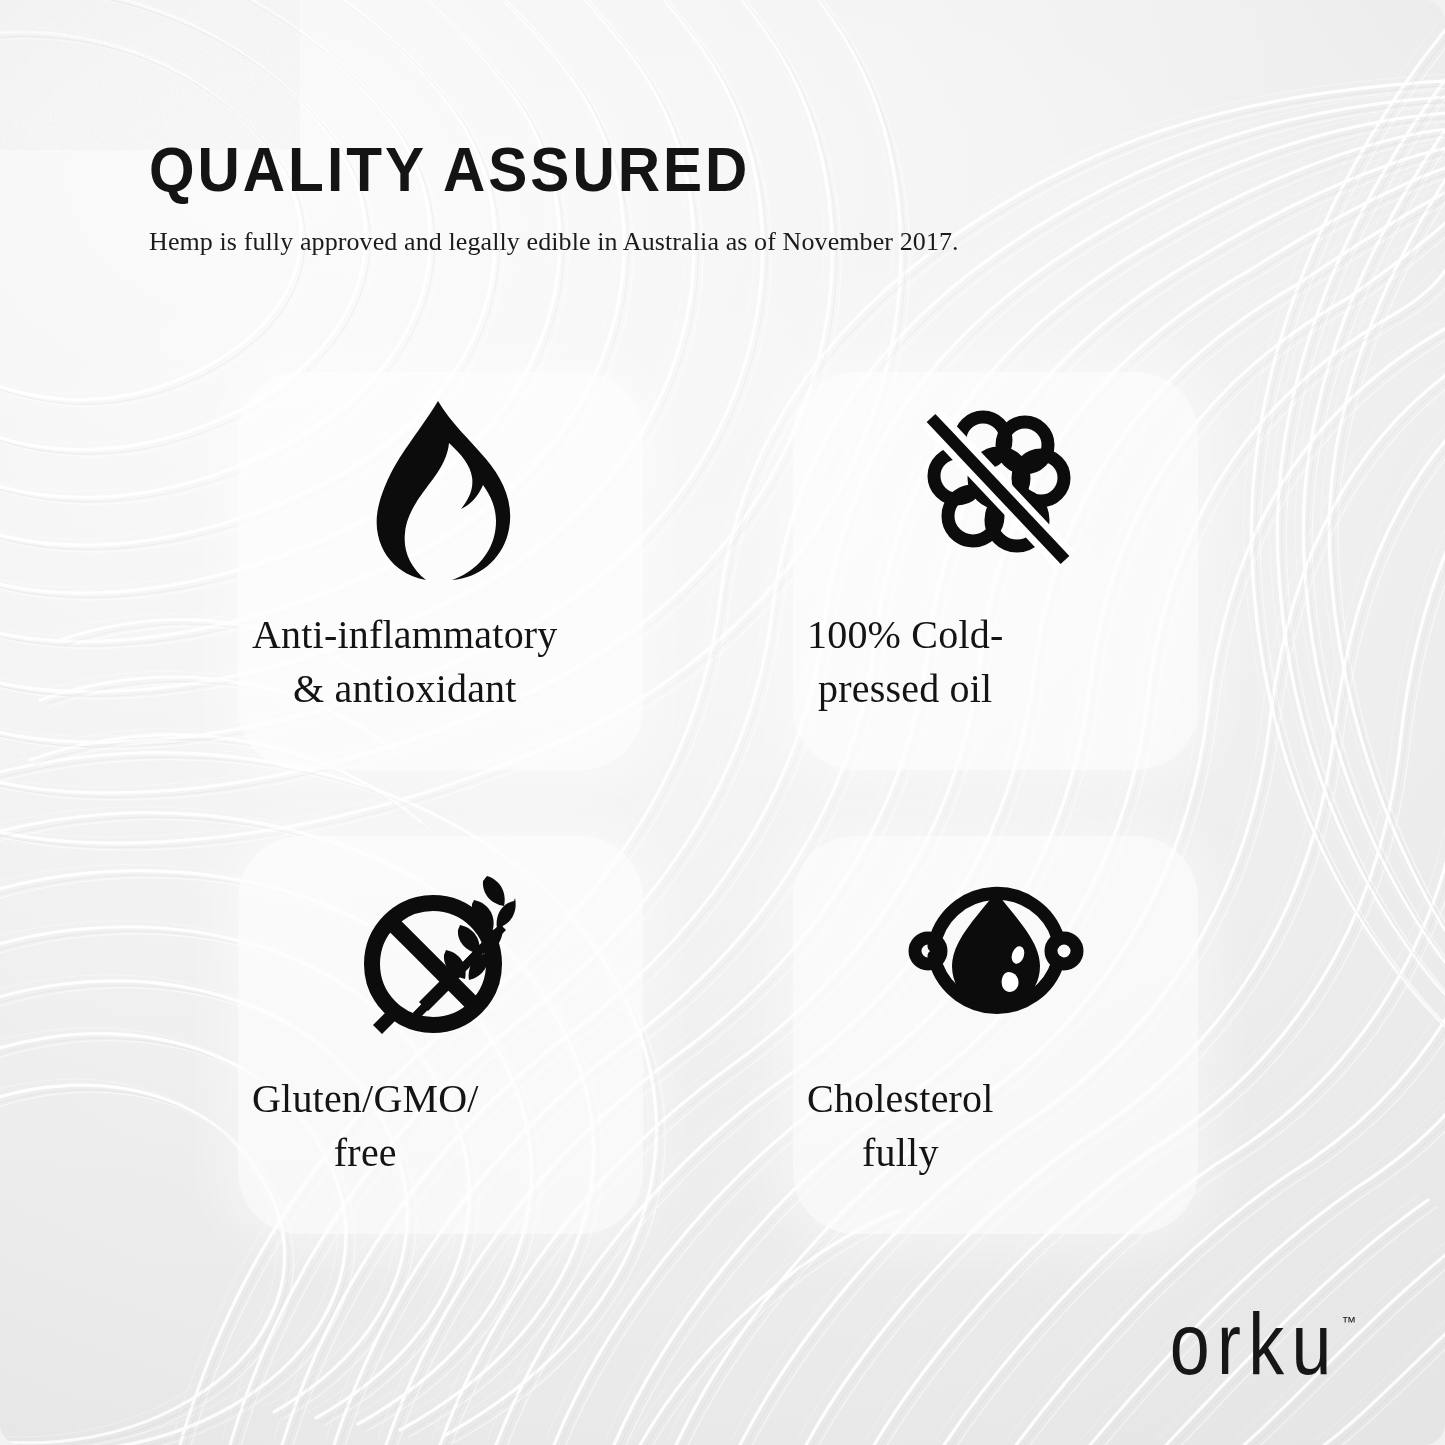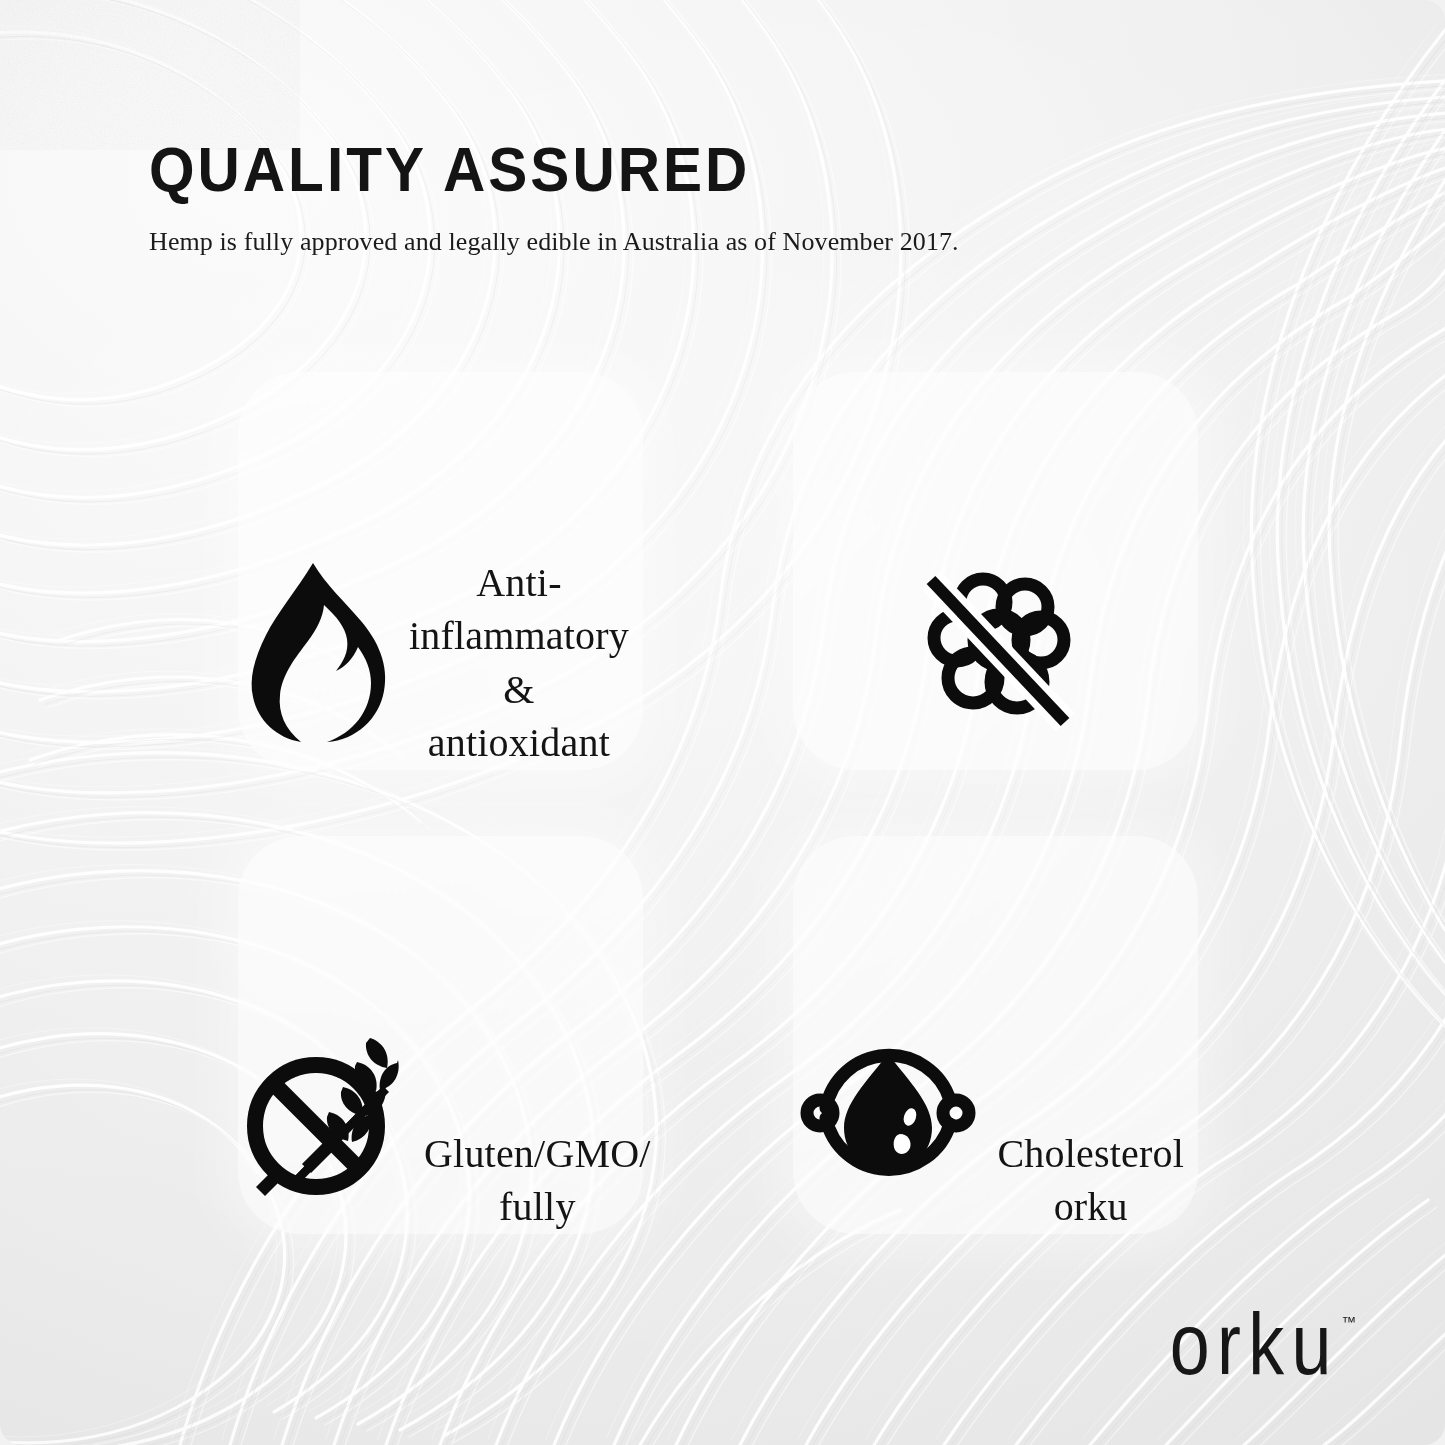--- a/index.html
+++ b/index.html
@@ -48,21 +48,21 @@
 
   
   .grid{position:absolute;left:238px;top:372px;width:960px;height:862px;}
   .card{
     position:absolute;
     width:405px;height:398px;
     border-radius:62px;
     background:rgba(255,255,255,.62);
     box-shadow:0 0 46px 22px rgba(255,255,255,.34);
     backdrop-filter:blur(1px);
-    display:flex;align-items:flex-end;
+    display:flex;flex-direction:column;align-items:flex-start;
   }
   .card.c0{left:0;top:0;}
   .card.c1{left:555px;top:0;}
   .card.c2{left:0;top:464px;}
   .card.c3{left:555px;top:464px;}
 
   .icon-wrap{
     height:236px;width:100%;
     display:flex;align-items:center;justify-content:center;
   }
@@ -245,20 +245,22 @@
               <circle cx="128" cy="68" r="23"></circle>
               <circle cx="60" cy="106" r="25"></circle>
               <circle cx="104" cy="110" r="26"></circle>
             </g>
             <g stroke="#0c0c0c" stroke-width="12" stroke-linecap="butt">
               <line x1="18" y1="8" x2="152" y2="150" stroke="#ffffff" stroke-width="26"></line>
               <line x1="18" y1="8" x2="152" y2="150"></line>
             </g>
           </svg>
         </div>
+        <div class="card-label">100% Cold-
+pressed oil</div>
       </div>
 
       <div class="card c2">
         <div class="icon-wrap">
           <svg width="172" height="172" viewBox="0 0 172 172" xmlns="http://www.w3.org/2000/svg">
 
             <g fill="#0c0c0c">
               <path d="M132,8 C145,12 152,24 149,38 C136,36 127,26 128,13 Z"></path>
               <path d="M119,32 C133,35 141,47 138,61 C124,58 116,48 117,36 Z"></path>
               <path d="M105,57 C119,60 127,72 124,86 C110,83 102,73 103,62 Z"></path>
@@ -274,21 +276,21 @@
               <path d="M47,152 L56,161 L35,182 L26,173 Z" transform="translate(-8,-16)"></path>
             </g>
 
             <g fill="none" stroke="#0c0c0c" stroke-width="16">
               <circle cx="78" cy="96" r="61"></circle>
             </g>
             <line x1="35" y1="53" x2="121" y2="139" stroke="#0c0c0c" stroke-width="16"></line>
           </svg>
         </div>
         <div class="card-label">Gluten/GMO/
-fully</div>
+free</div>
       </div>
 
       <div class="card c3">
         <div class="icon-wrap">
           <svg width="176" height="164" viewBox="0 0 176 164" xmlns="http://www.w3.org/2000/svg">
 
             <g fill="none" stroke="#0c0c0c" stroke-width="13" stroke-linecap="round">
               <path d="M26,74 A64,64 0 0 1 150,66"></path>
               <path d="M150,90 A64,64 0 0 1 26,84"></path>
             </g>
@@ -301,21 +303,21 @@
               <path d="M100,100 C108,100 112,107 110,114 C107,121 99,122 95,116 C92,110 94,101 100,100 Z"></path>
             </g>
 
             <g fill="none" stroke="#0c0c0c" stroke-width="13">
               <circle cx="20" cy="79" r="13"></circle>
               <circle cx="156" cy="79" r="13"></circle>
             </g>
           </svg>
         </div>
         <div class="card-label">Cholesterol
-orku</div>
+fully</div>
       </div>
 
     </div>
 
     <div class="logo">
       <span class="logo-mark">orku</span>
       <span class="logo-tm">™</span>
     </div>
 
   </div>

